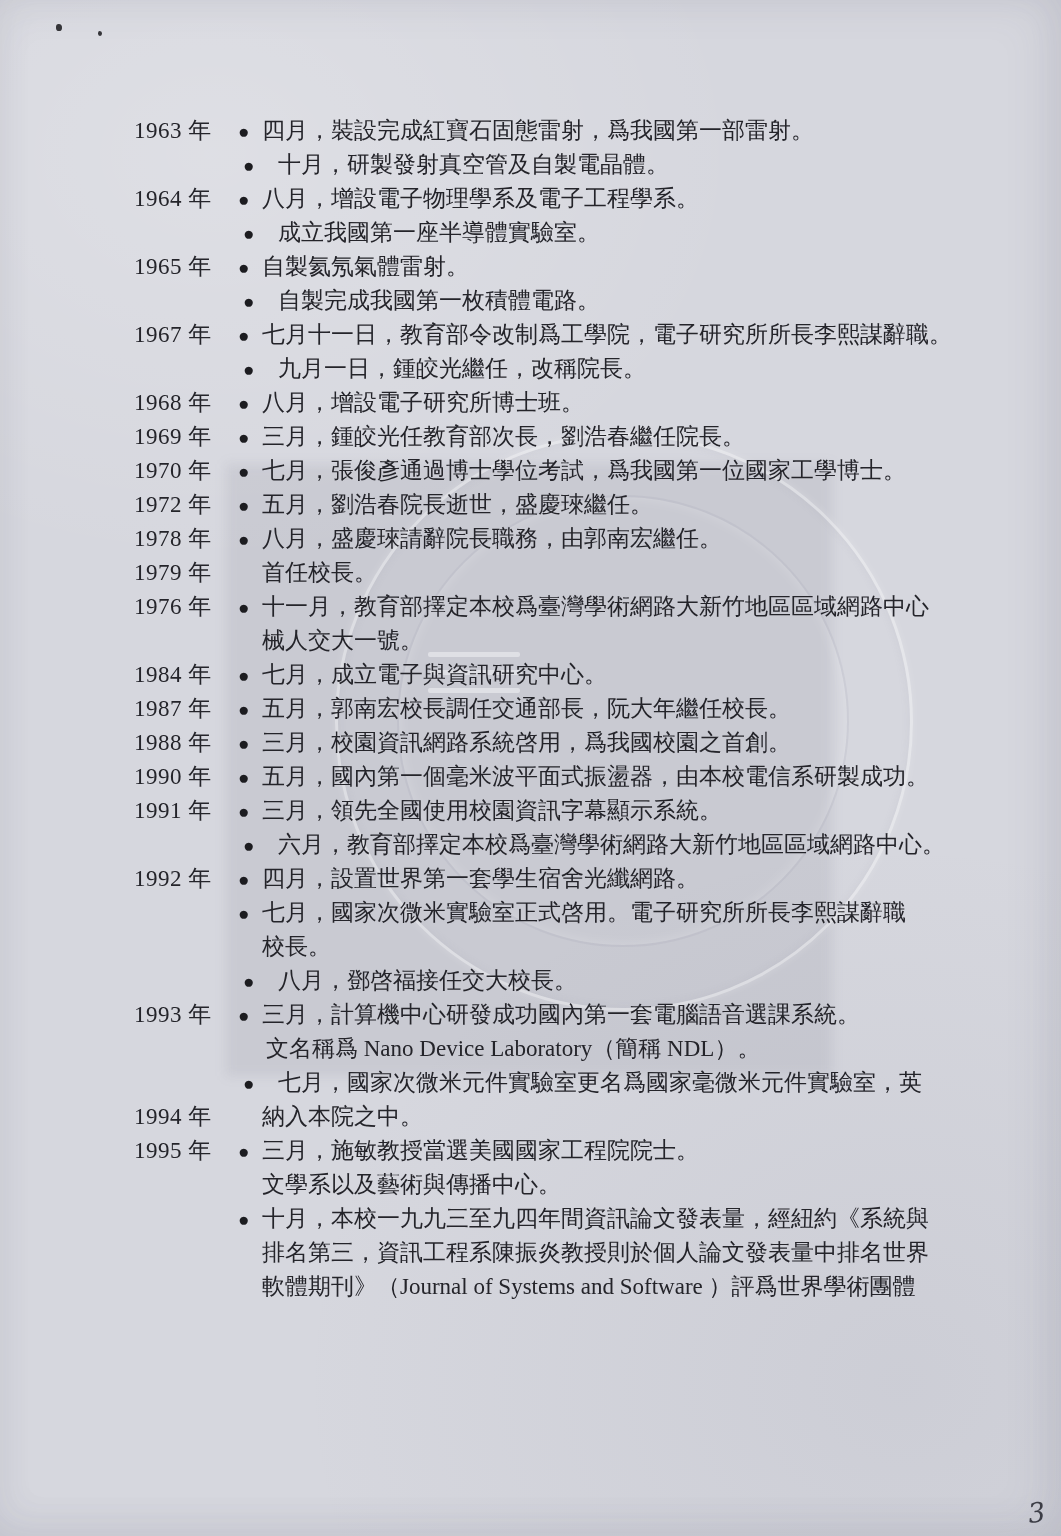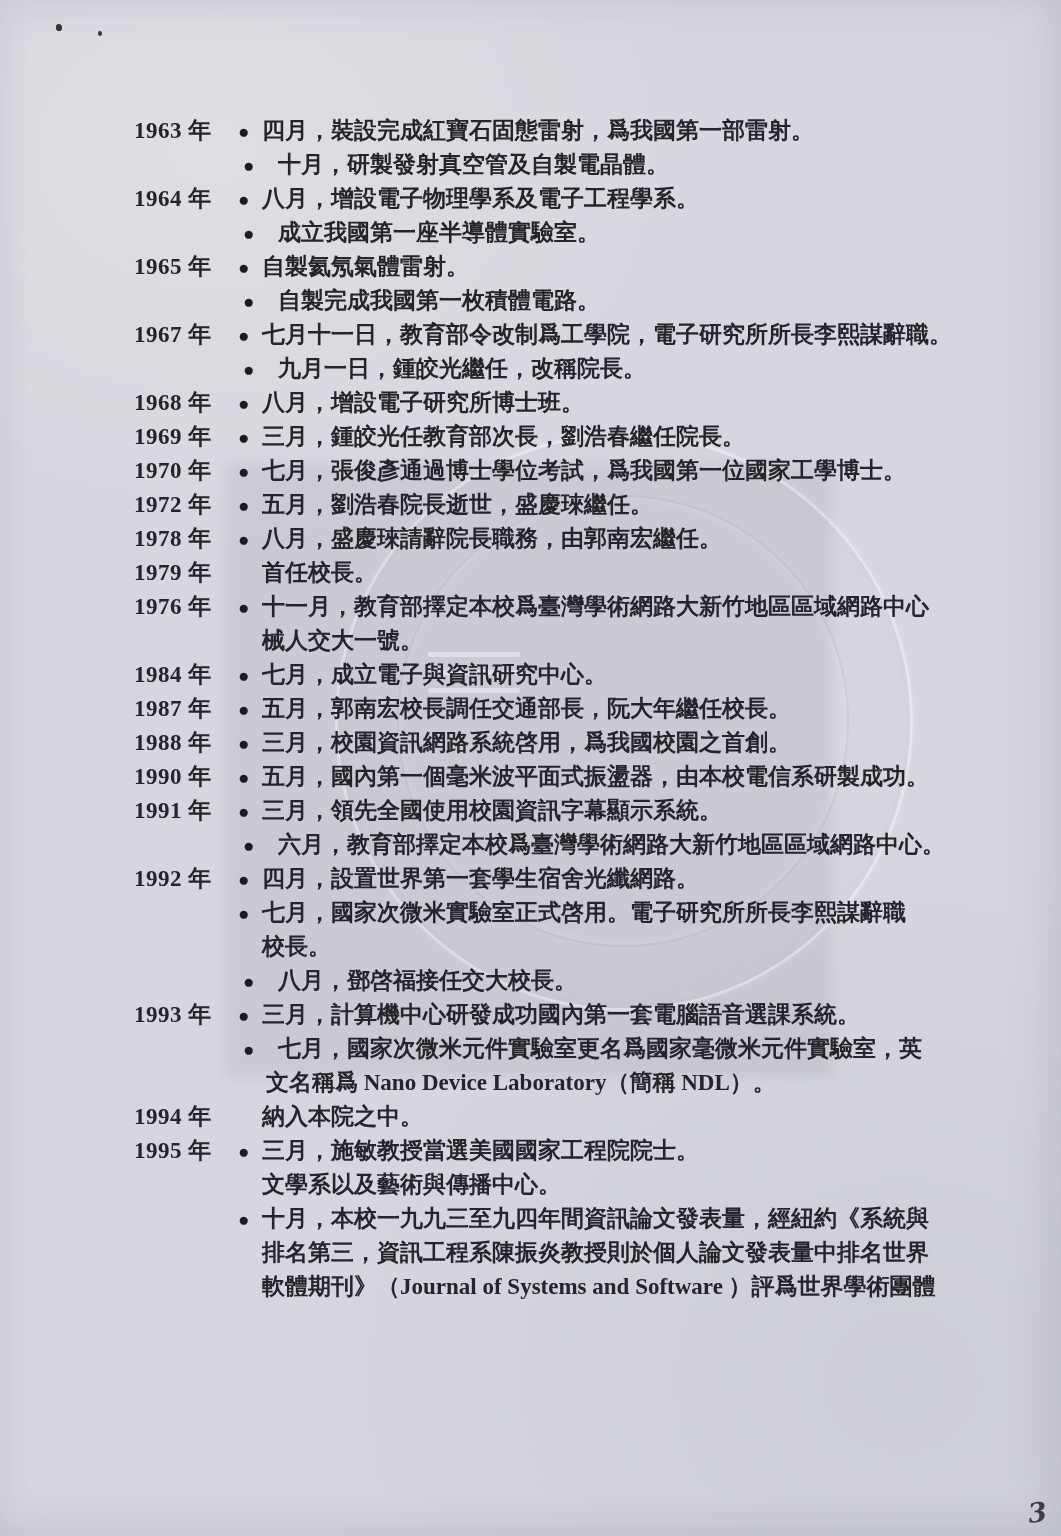--- a/index.html
+++ b/index.html
@@ -7,21 +7,20 @@
     position:relative;
     width:1061px;height:1536px;
     overflow:hidden;
     background:
       radial-gradient(ellipse 900px 700px at 20% 10%, rgba(255,255,255,0.20), rgba(255,255,255,0) 60%),
       radial-gradient(ellipse 1000px 900px at 85% 90%, rgba(120,122,140,0.10), rgba(120,122,140,0) 60%),
       #d6d7de;
     box-shadow: inset -14px 0 46px rgba(88,90,110,0.10), inset 0 -10px 36px rgba(88,90,110,0.07);
     font-family:"Liberation Serif","DejaVu Serif",serif;
     color:#24242a;
-    font-weight:bold;
   }
   
   .band{
     position:absolute;left:226px;top:464px;width:606px;height:612px;
     background:rgba(90,93,116,0.105);
     filter:blur(6px);
   }
   
   .seal-outer{
     position:absolute;left:335px;top:433px;width:572px;height:572px;border-radius:50%;
@@ -187,22 +186,22 @@
           <div class="line"><span class="bullet">●</span><span>四月，設置世界第一套學生宿舍光纖網路。</span></div>
           <div class="line"><span class="bullet">●</span><span>七月，國家次微米實驗室正式啓用。電子研究所所長李熙謀辭職</span></div>
           <div class="line cont"><span>校長。</span></div>
           <div class="line"><span class="bullet spaced">●</span><span>八月，鄧啓福接任交大校長。</span></div>
         </div>
       </div>
       <div class="entry">
         <div class="year">1993 年</div>
         <div class="events">
           <div class="line"><span class="bullet">●</span><span>三月，計算機中心研發成功國內第一套電腦語音選課系統。</span></div>
+          <div class="line cont sp"><span>文名稱爲 Nano Device Laboratory（簡稱 NDL）。</span></div>
           <div class="line"><span class="bullet spaced">●</span><span>七月，國家次微米元件實驗室更名爲國家毫微米元件實驗室，英</span></div>
-          <div class="line cont sp"><span>文名稱爲 Nano Device Laboratory（簡稱 NDL）。</span></div>
         </div>
       </div>
       <div class="entry">
         <div class="year">1994 年</div>
         <div class="events">
           <div class="line cont"><span>納入本院之中。</span></div>
         </div>
       </div>
       <div class="entry">
         <div class="year">1995 年</div>

